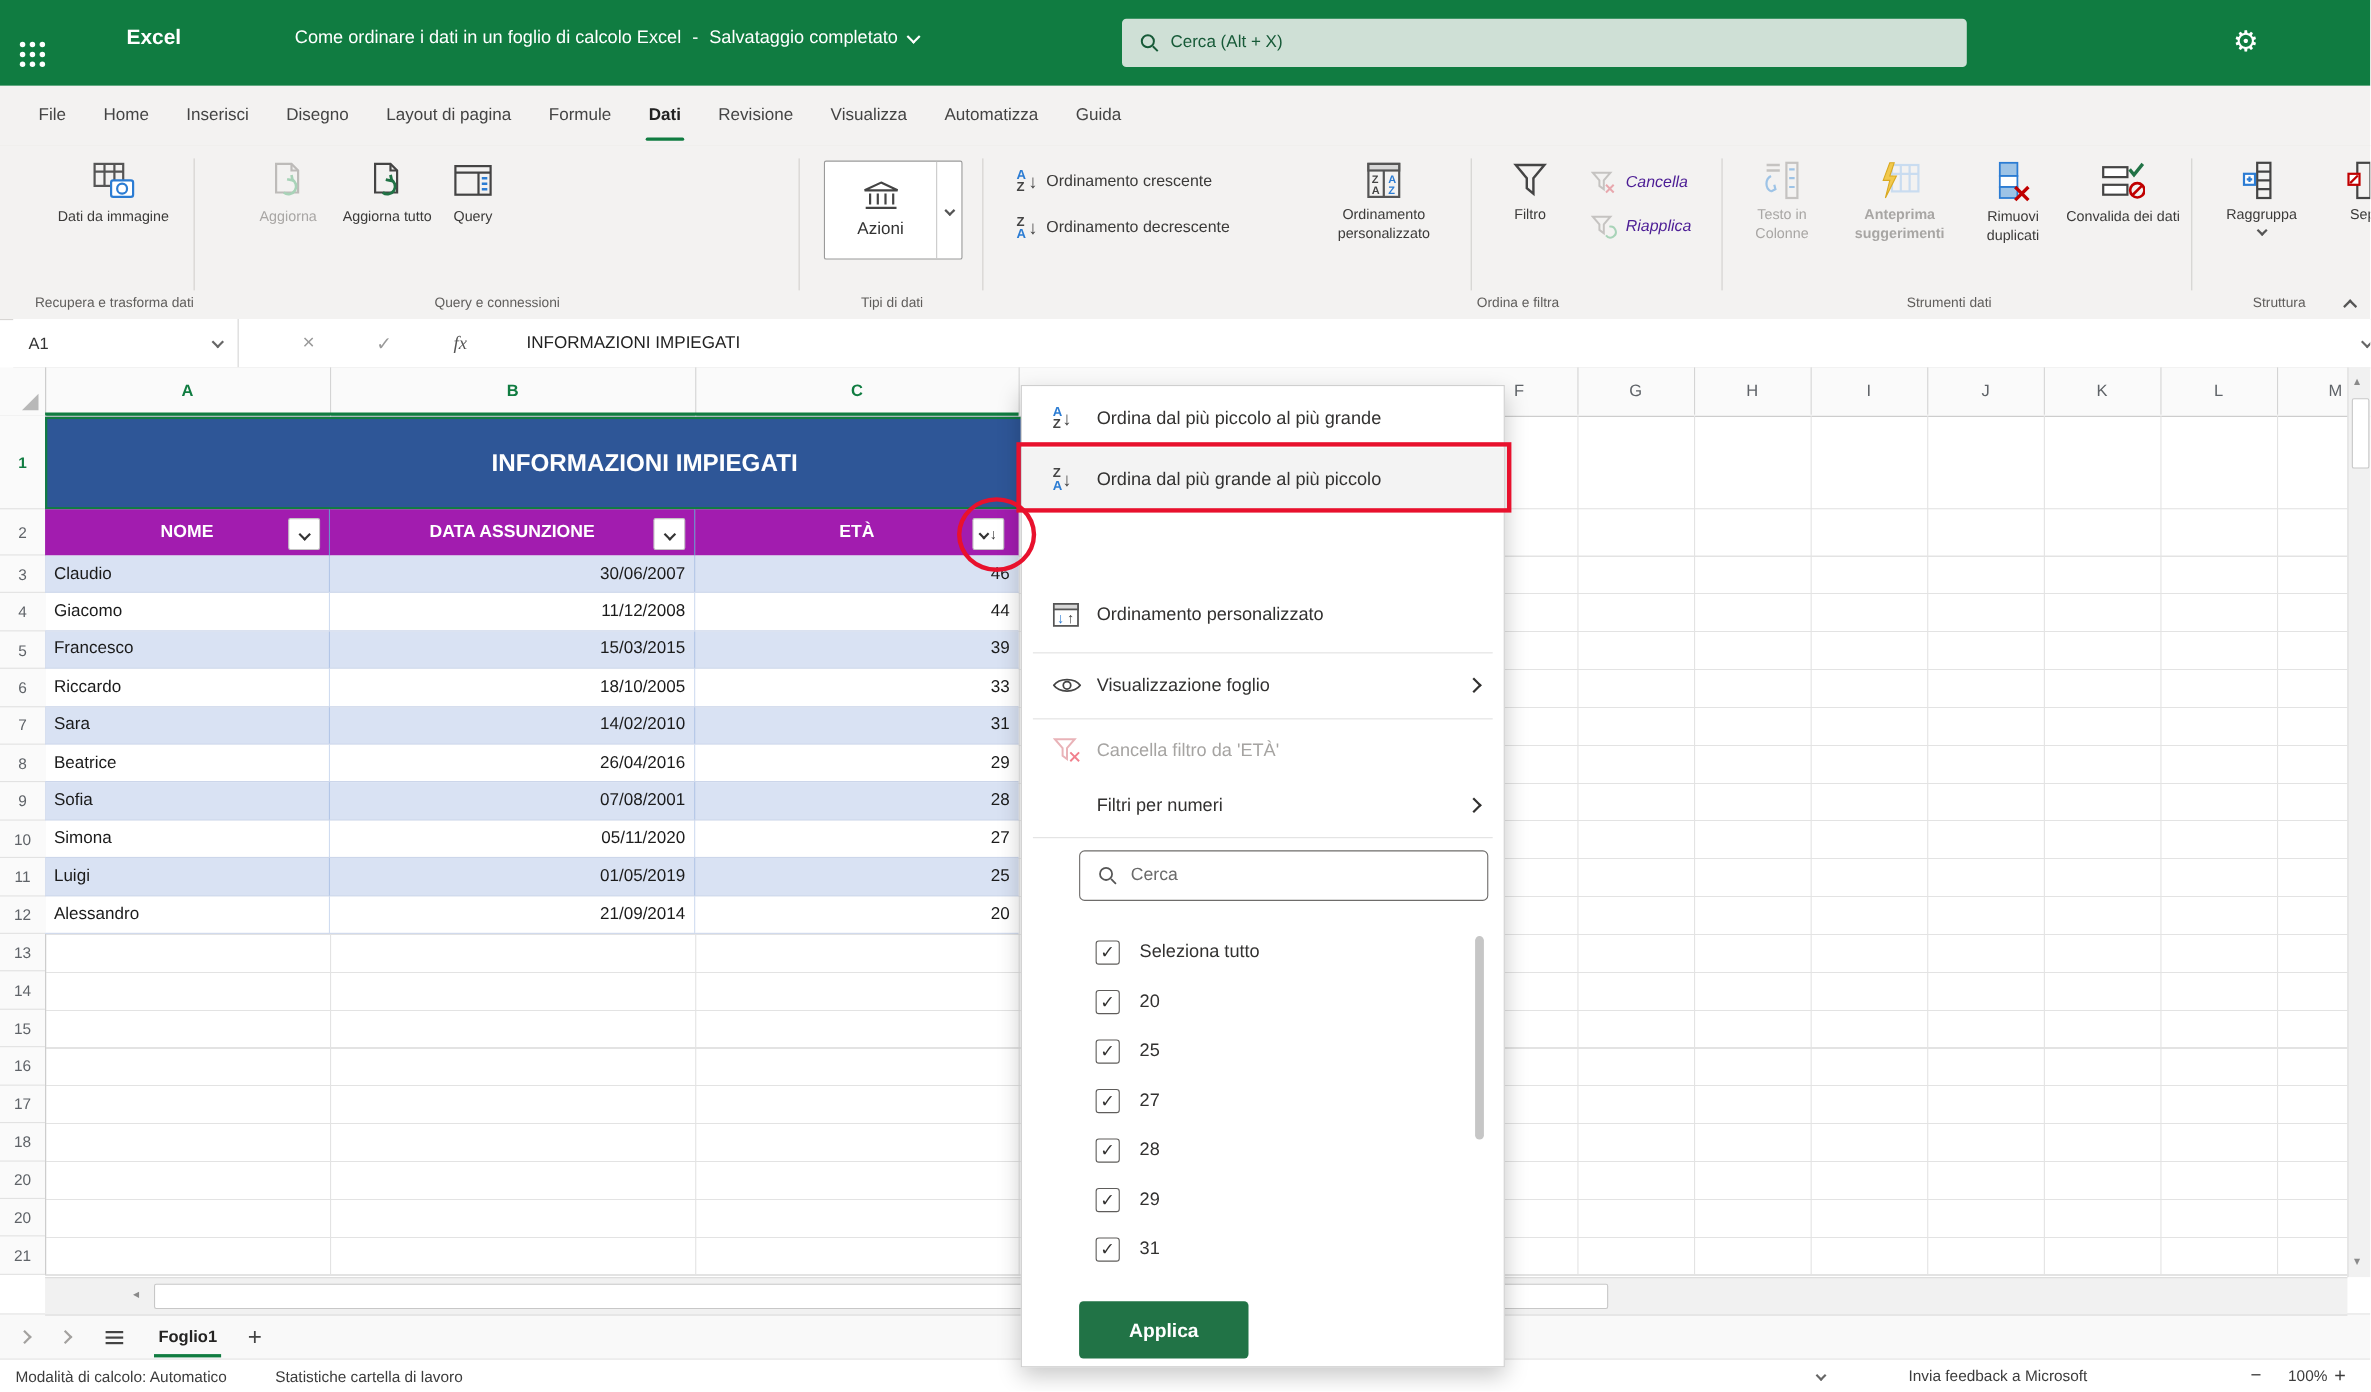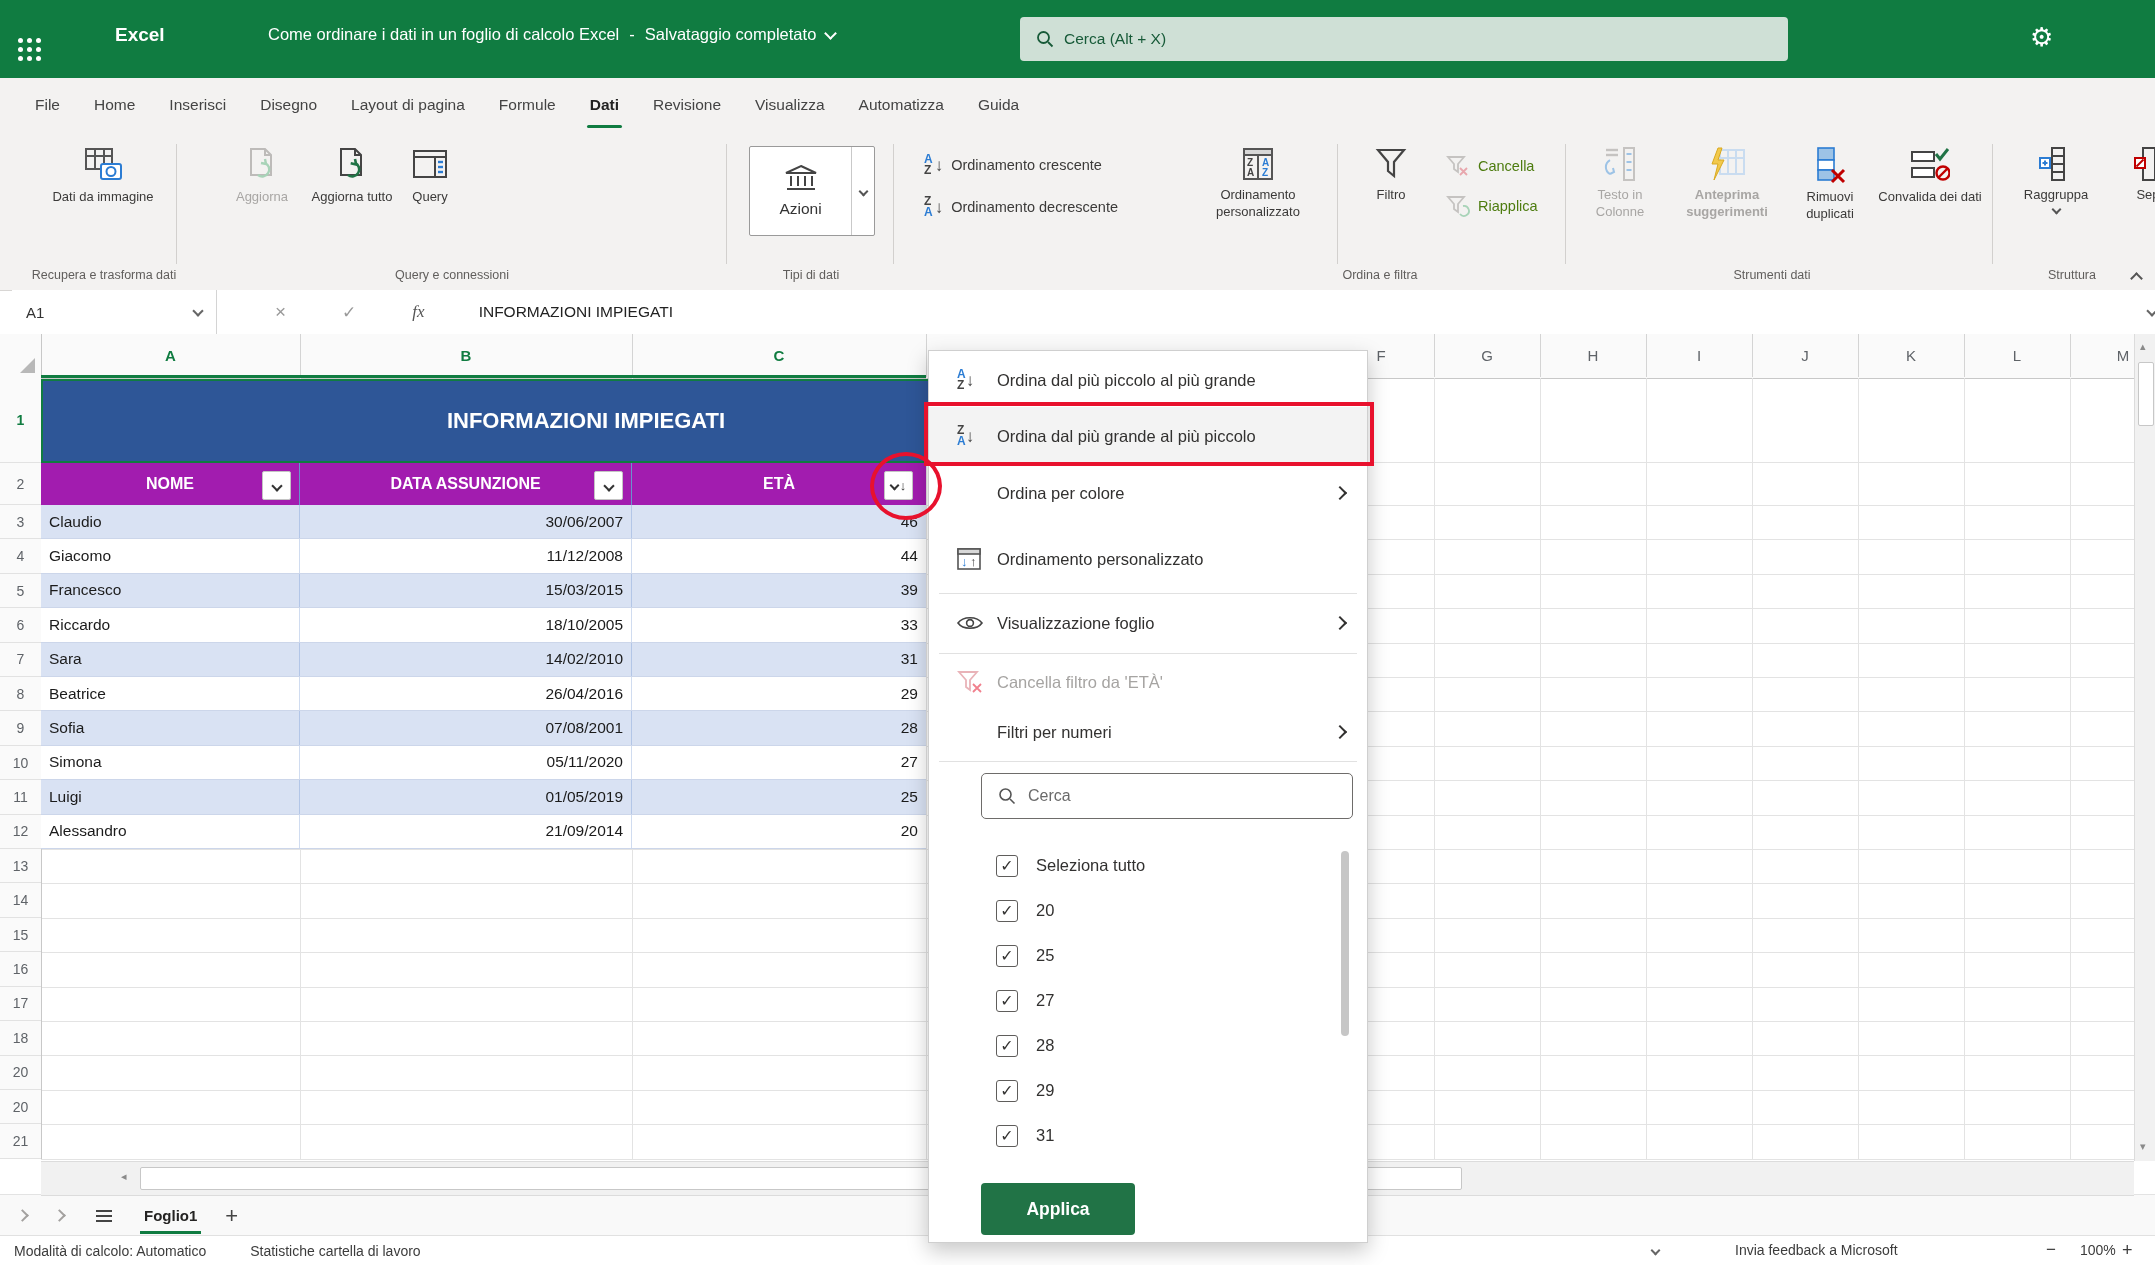--- a/index.html
+++ b/index.html
@@ -20,21 +20,21 @@
   #tabs-left .tab:nth-child(7){font-weight:700;color:#222;}
   #tabs-left .tab:nth-child(7):after{content:"";position:absolute;left:14px;right:14px;bottom:4px;height:3px;background:#107c41;border-radius:2px;}
   .pillbtn{height:38px;border:1px solid #c8c6c4;background:#fff;border-radius:4px;display:flex;align-items:center;gap:8px;color:#107c41;font-size:15.5px;padding:0 12px;}
   
   #ribbon{left:0;top:132px;width:2155px;height:158px;background:#f3f2f1;border-bottom:1px solid #d8d6d4;}
   .rsep{position:absolute;top:12px;width:1px;height:120px;background:#d2d0ce;}
   .rbtn{position:absolute;display:flex;flex-direction:column;align-items:center;text-align:center;color:#3b3a39;font-size:13px;line-height:17px;}
   .rbtn .lbl{margin-top:4px;}
   .rbtn.dis{color:#a8a6a4;}
   .rsmall{position:absolute;display:flex;align-items:center;gap:8px;font-size:14.5px;color:#3b3a39;}
-  .rsmall.dis{color:#4d7c0f;}
+  .rsmall.dis{color:#4c1d95;font-style:italic;}
   .glabel{position:absolute;top:136px;font-size:12.5px;color:#605e5c;white-space:nowrap;transform:translateX(-50%);}
   .azletters{display:inline-flex;flex-direction:column;font-weight:700;font-size:12px;line-height:11px;font-family:"Liberation Sans",sans-serif;}
   .arrowdn{font-size:17px;color:#444;line-height:17px;}
   
   #fbar{left:12px;top:290px;width:2155px;height:44px;background:#fff;border-bottom:1px solid #d4d4d4;gap:28px;}
   
   #colhdr{left:0;top:334px;width:2155px;height:44px;background:#fafafa;border-bottom:1px solid #c8c8c8;}
   .colcell{position:absolute;top:0;height:43px;display:flex;align-items:center;justify-content:center;font-size:15px;color:#5f6368;border-right:1px solid #d4d4d4;}
   .colcell.sel{color:#107c41;font-weight:700;}
   
@@ -535,25 +535,20 @@
     <div class="mitem" style="top:56px;height:58px;background:#f3f3f3;">
       <span class="ico">
           <span class="azletters">
             <span style="color:#444;">Z</span>
             <span style="color:#2b7cd3;">A</span>
           </span>
           <span class="arrowdn">↓</span>
         </span>
       <span>Ordina dal più grande al più piccolo</span>
     </div>
-    <div class="mitem" style="top:118px;height:48px;">
-      <span class="ico"></span>
-      <span>Ordina per colore</span>
-      <span class="chev r sub" style="width:8px;height:8px;"></span>
-    </div>
     <div class="mitem" style="top:182px;height:52px;">
       <span class="ico">
         <svg width="24" height="22" viewBox="0 0 24 22">
             <rect x="1" y="1" width="22" height="20" fill="none" stroke="#555" stroke-width="1.6"></rect>
             <rect x="1" y="1" width="22" height="5" fill="#d8d8d8" stroke="#555" stroke-width="1.6"></rect>
             <text x="4" y="18" font-size="13" fill="#2b7cd3">↓</text>
             <text x="13" y="18" font-size="13" fill="#444">↑</text>
           </svg>
       </span>
       <span>Ordinamento personalizzato</span>

